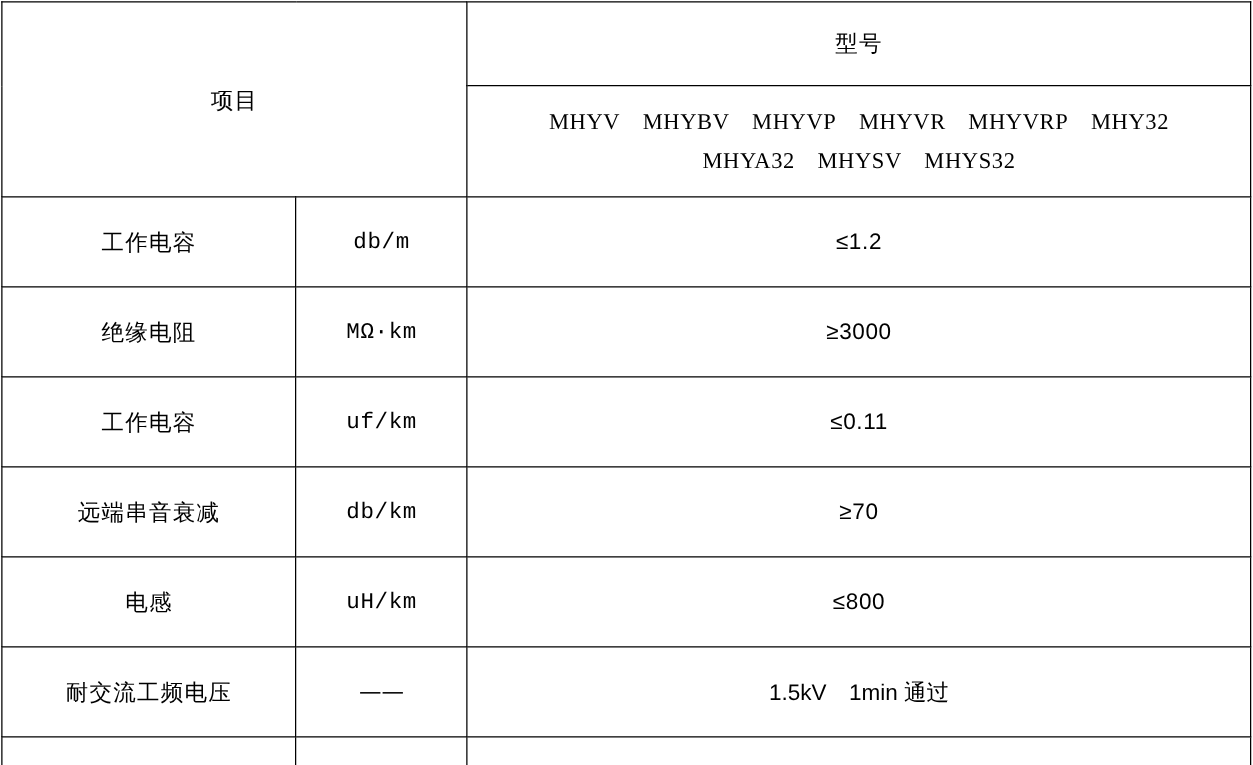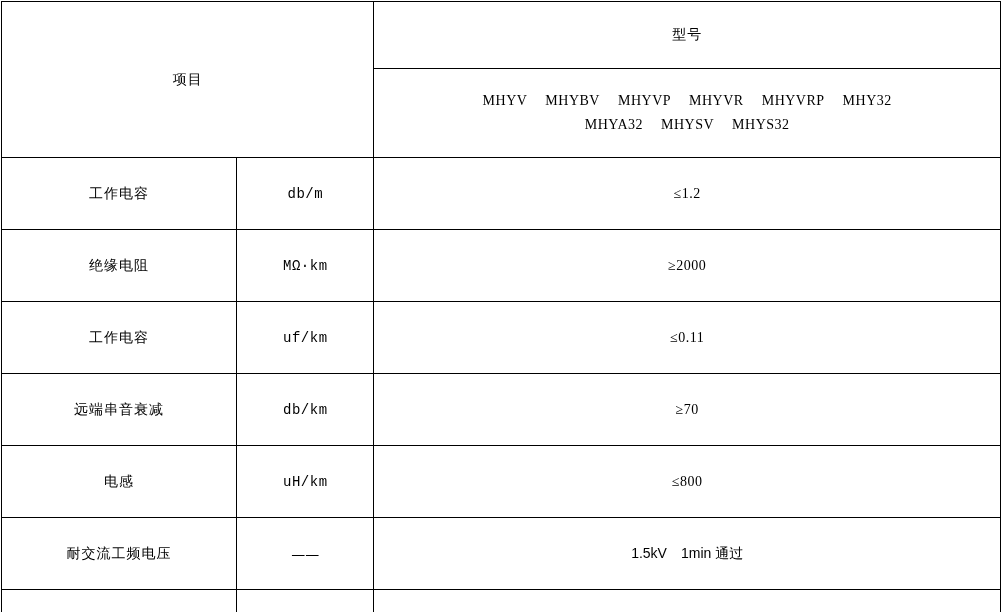--- a/index.html
+++ b/index.html
@@ -23,21 +23,21 @@
     border-collapse: collapse;
     width: 1000px;
     height: 610px;
     margin: 1px 0 0 1px;
     table-layout: fixed;
   }
   table.spec td {
     border: 1px solid #000000;
     text-align: center;
     vertical-align: middle;
-    font-size: 14px;
+    font-size: 18px;
     padding: 2px 4px;
   }
   .col-item  { width: 235px; }
   .col-unit  { width: 137px; }
   .col-value { width: 626px; }
 
   .cn {
     font-family: "DejaVu Sans", "Liberation Sans", sans-serif;
     font-size: 18px;
     letter-spacing: 1px;
@@ -63,21 +63,21 @@
   }
   .models .line { display: block; white-space: nowrap; }
   .models .m { display: inline-block; margin: 0 9px; }
 
   .unit-txt {
     font-family: Liberation Mono, monospace;
     font-size: 17px;
     letter-spacing: 0.5px;
   }
   .val-txt {
-    font-family: Liberation Serif, serif;
+    font-family: Liberation Sans, sans-serif;
     font-size: 18px;
     letter-spacing: 0.5px;
   }
   .mixed {
     font-family: Liberation Sans, sans-serif;
     font-size: 18px;
   }
   .dash {
     font-family: "DejaVu Sans", "Liberation Sans", sans-serif;
     font-size: 18px;
@@ -111,21 +111,21 @@
       </tr>
 
       <tr class="body-row">
         <td class="cn">工作电容</td>
         <td class="unit-txt">db/m</td>
         <td class="val-txt">≤1.2</td>
       </tr>
       <tr class="body-row">
         <td class="cn">绝缘电阻</td>
         <td class="unit-txt">MΩ·km</td>
-        <td class="val-txt">≥2000</td>
+        <td class="val-txt">≥3000</td>
       </tr>
       <tr class="body-row">
         <td class="cn">工作电容</td>
         <td class="unit-txt">uf/km</td>
         <td class="val-txt">≤0.11</td>
       </tr>
       <tr class="body-row">
         <td class="cn">远端串音衰减</td>
         <td class="unit-txt">db/km</td>
         <td class="val-txt">≥70</td>

